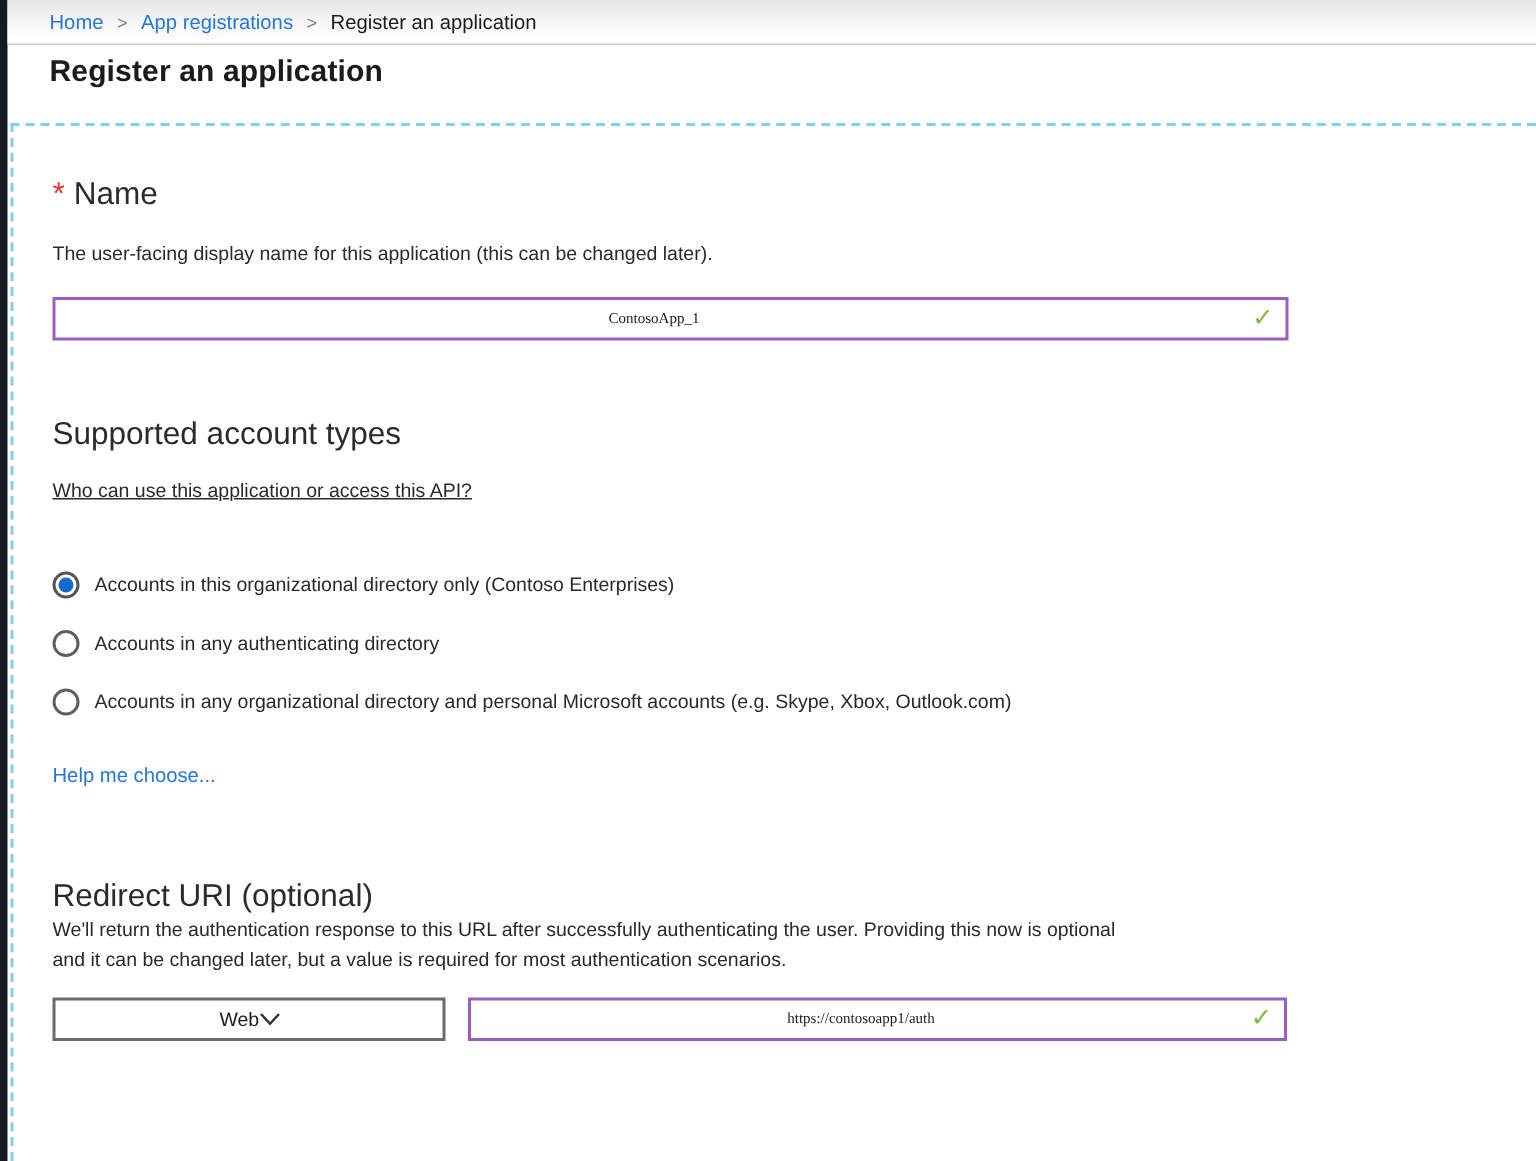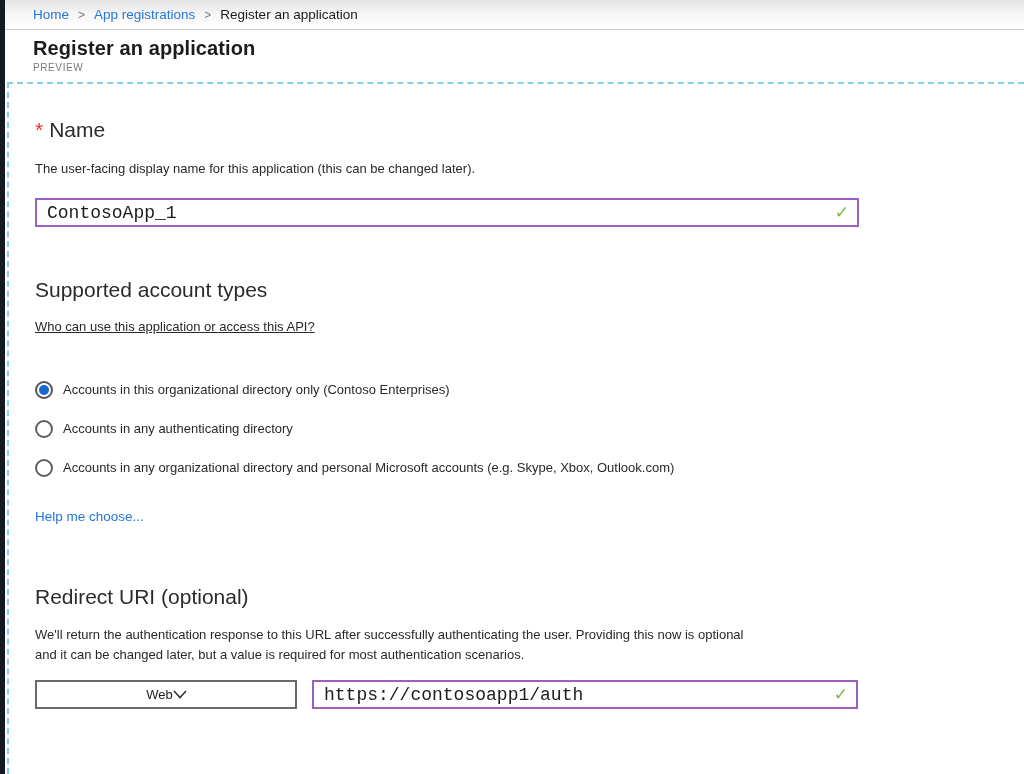--- a/index.html
+++ b/index.html
@@ -50,24 +50,25 @@
 
   .name-title { margin-bottom: 17px; }
   .name-desc { margin-bottom: 19px; }
 
   .input-wrap { position: relative; }
   .text-input {
     display: block;
     height: 29px;
     border: 2px solid #9b5fc0;
     background: #fff;
-    font-family: Liberation Mono, monospace;
-    font-size: 18px; color: #1b1b1b;
+    font-family: Liberation Serif, serif;
+    font-size: 10px; color: #1b1b1b;
     padding: 0 32px 0 10px;
     outline: none;
+    text-align: center;
   }
   .name-input-wrap { width: 824px; margin-bottom: 51px; }
   .name-input-wrap .text-input { width: 824px; }
   .valid-check {
     position: absolute; right: 10px; top: 50%;
     transform: translateY(-54%);
     color: #7cbb3f; font-size: 17px; font-weight: 700;
     pointer-events: none;
   }
 
@@ -84,21 +85,21 @@
   .radio-row.selected .radio-circle { border-color: #555; }
   .radio-dot { width: 10px; height: 10px; border-radius: 50%; background: #1569cf; display: none; }
   .radio-row.selected .radio-dot { display: block; }
   .radio-label { font-size: 13px; color: #292929; }
 
   .help-link {
     display: inline-block; margin-top: 12px;
     color: #2576d9; font-size: 13.5px; cursor: pointer; text-decoration: none;
   }
 
-  .redirect-title { margin-top: 60px; margin-bottom: 16px; }
+  .redirect-title { margin-top: 60px; }
   .redirect-desc { margin-bottom: 15px; }
 
   .uri-row { display: flex; align-items: flex-start; }
   .dropdown {
     width: 262px; height: 29px;
     border: 2px solid #6a6a6a; background: #fff;
     display: flex; align-items: center; justify-content: center;
     padding: 0 9px 0 10px;
     font-size: 13px; color: #1b1b1b;
     margin-right: 15px;
@@ -118,21 +119,20 @@
   <div class="topbar">
     <span class="crumb-link">Home</span>
     <span class="crumb-sep">&gt;</span>
     <span class="crumb-link">App registrations</span>
     <span class="crumb-sep">&gt;</span>
     <span class="crumb-current">Register an application</span>
   </div>
 
   <div class="titlebar">
     <div class="page-title">Register an application</div>
-    <div class="preview-badge">PREVIEW</div>
   </div>
 
   <div class="content">
 
     <div class="section-title name-title">
       <span class="req">*</span><span>Name</span>
     </div>
     <div class="body-text name-desc">The user-facing display name for this application (this can be changed later).</div>
     <div class="input-wrap name-input-wrap">
       <input class="text-input" type="text" value="ContosoApp_1" style="">

